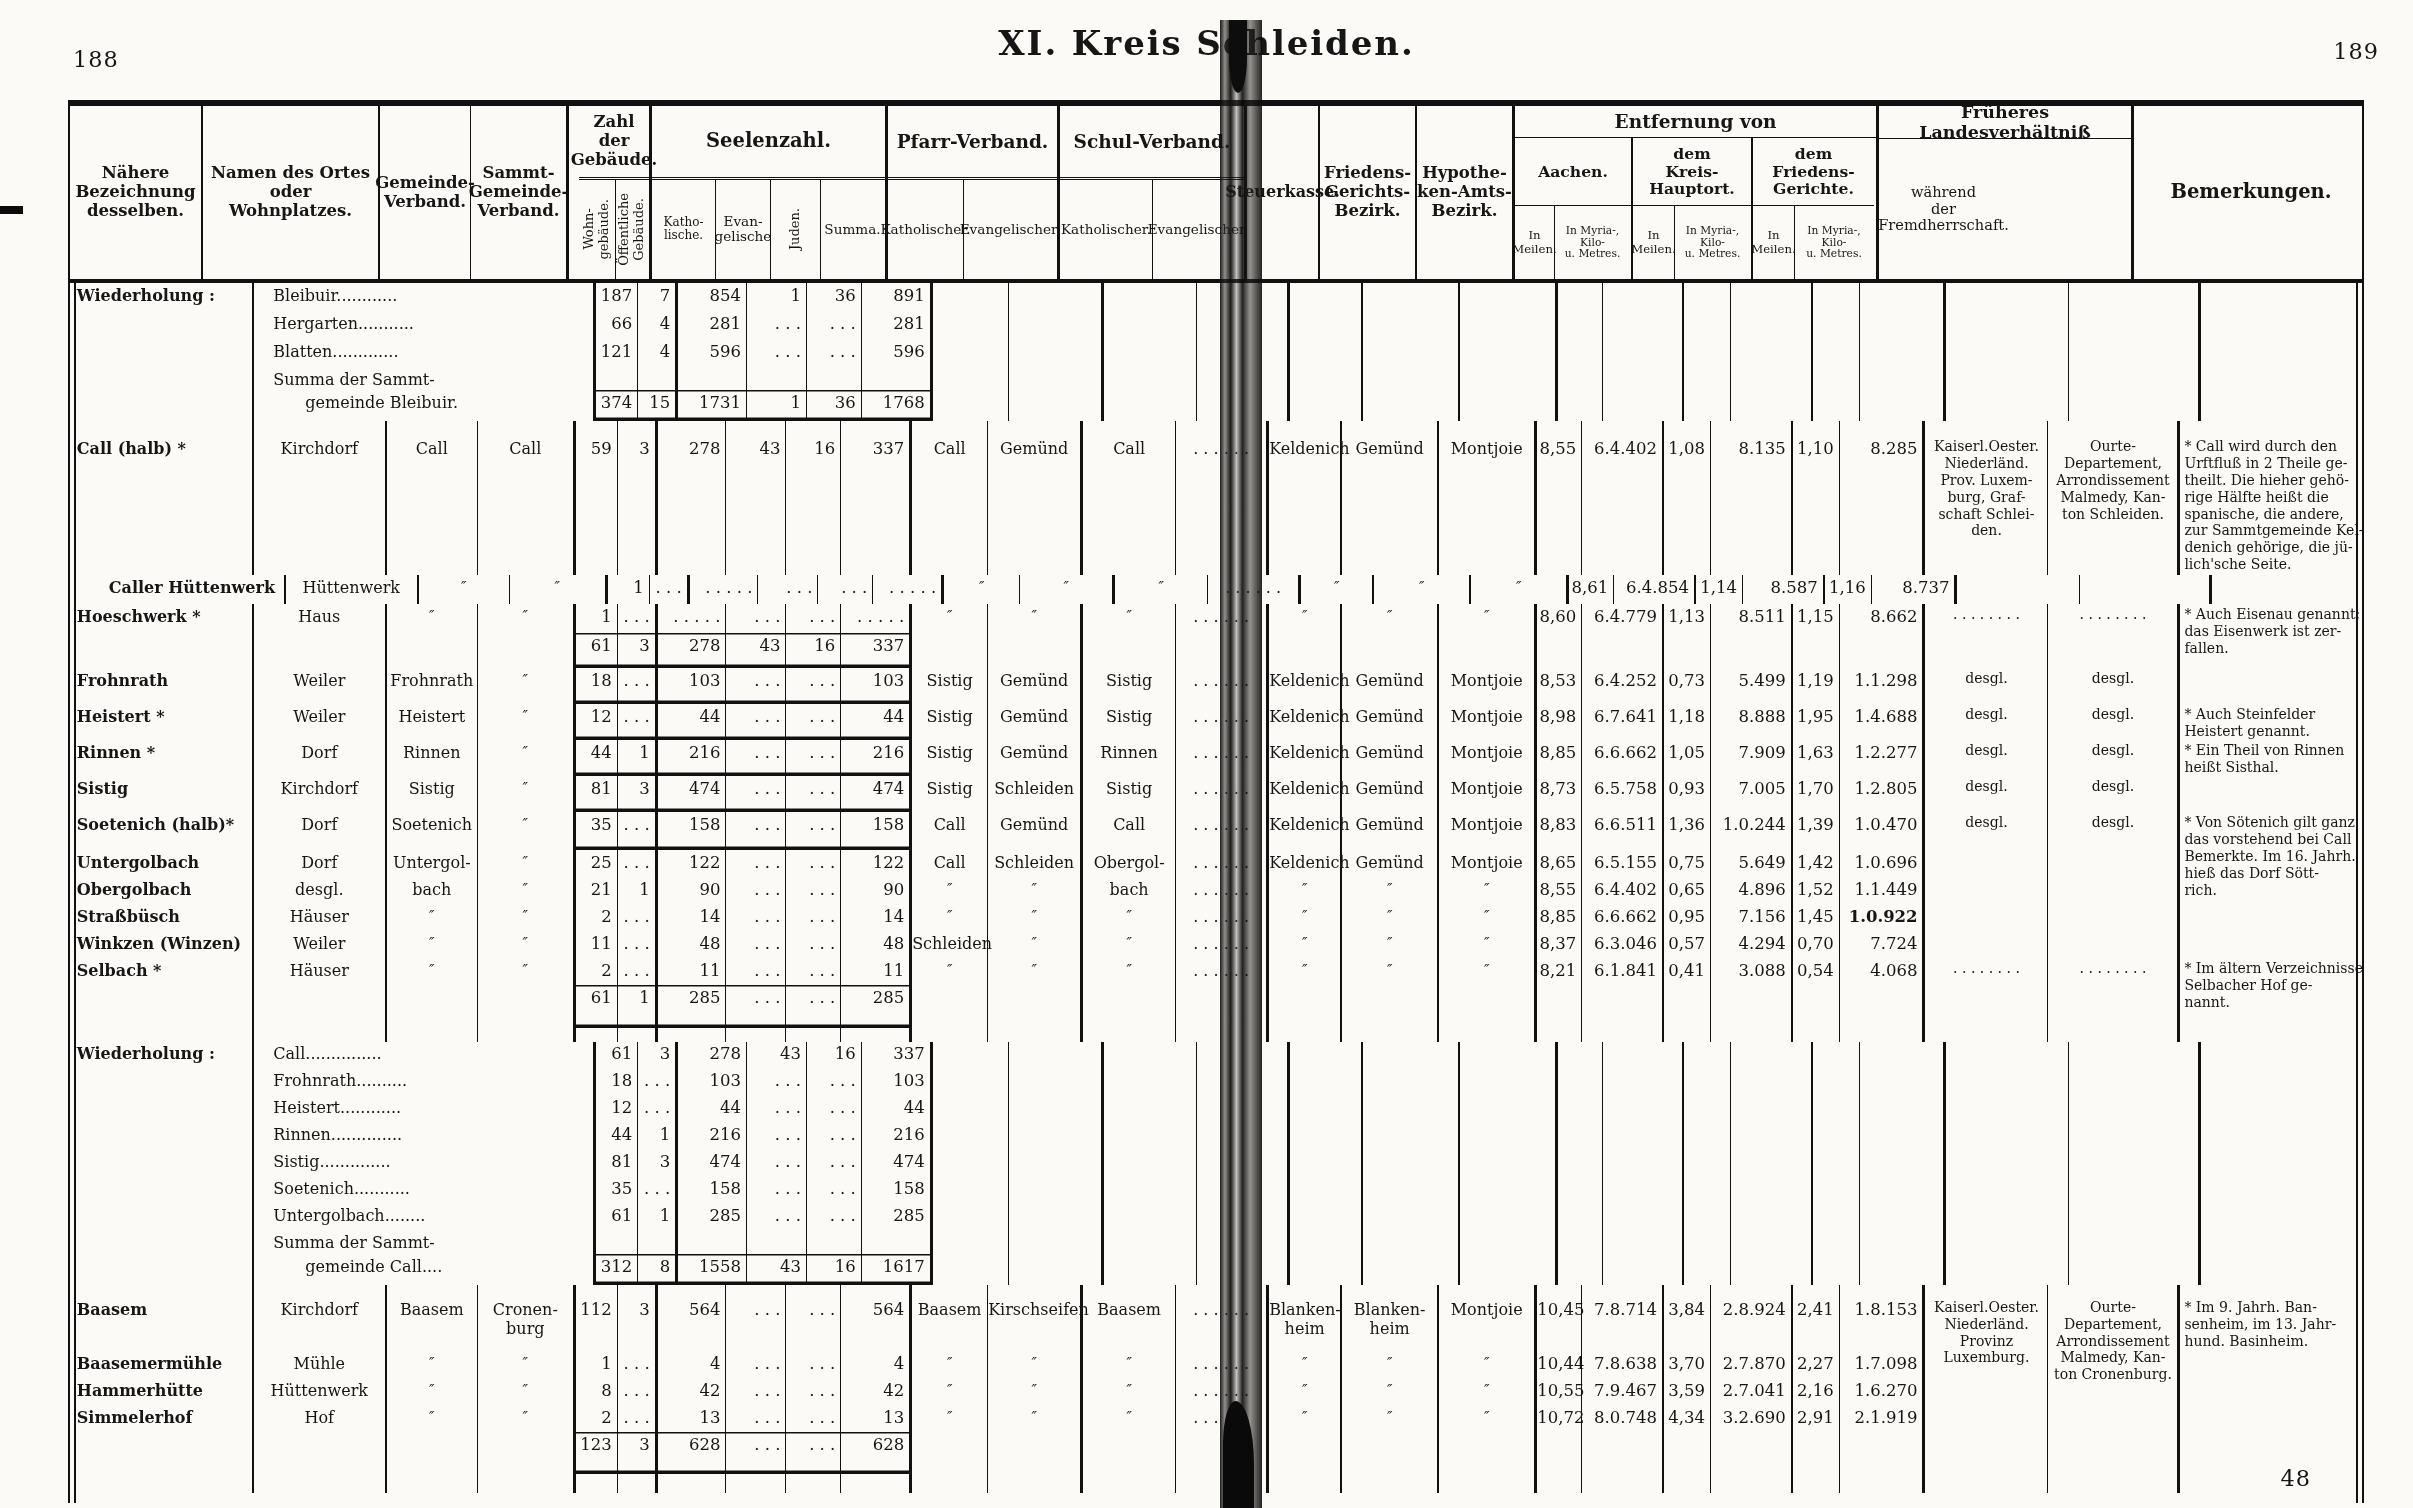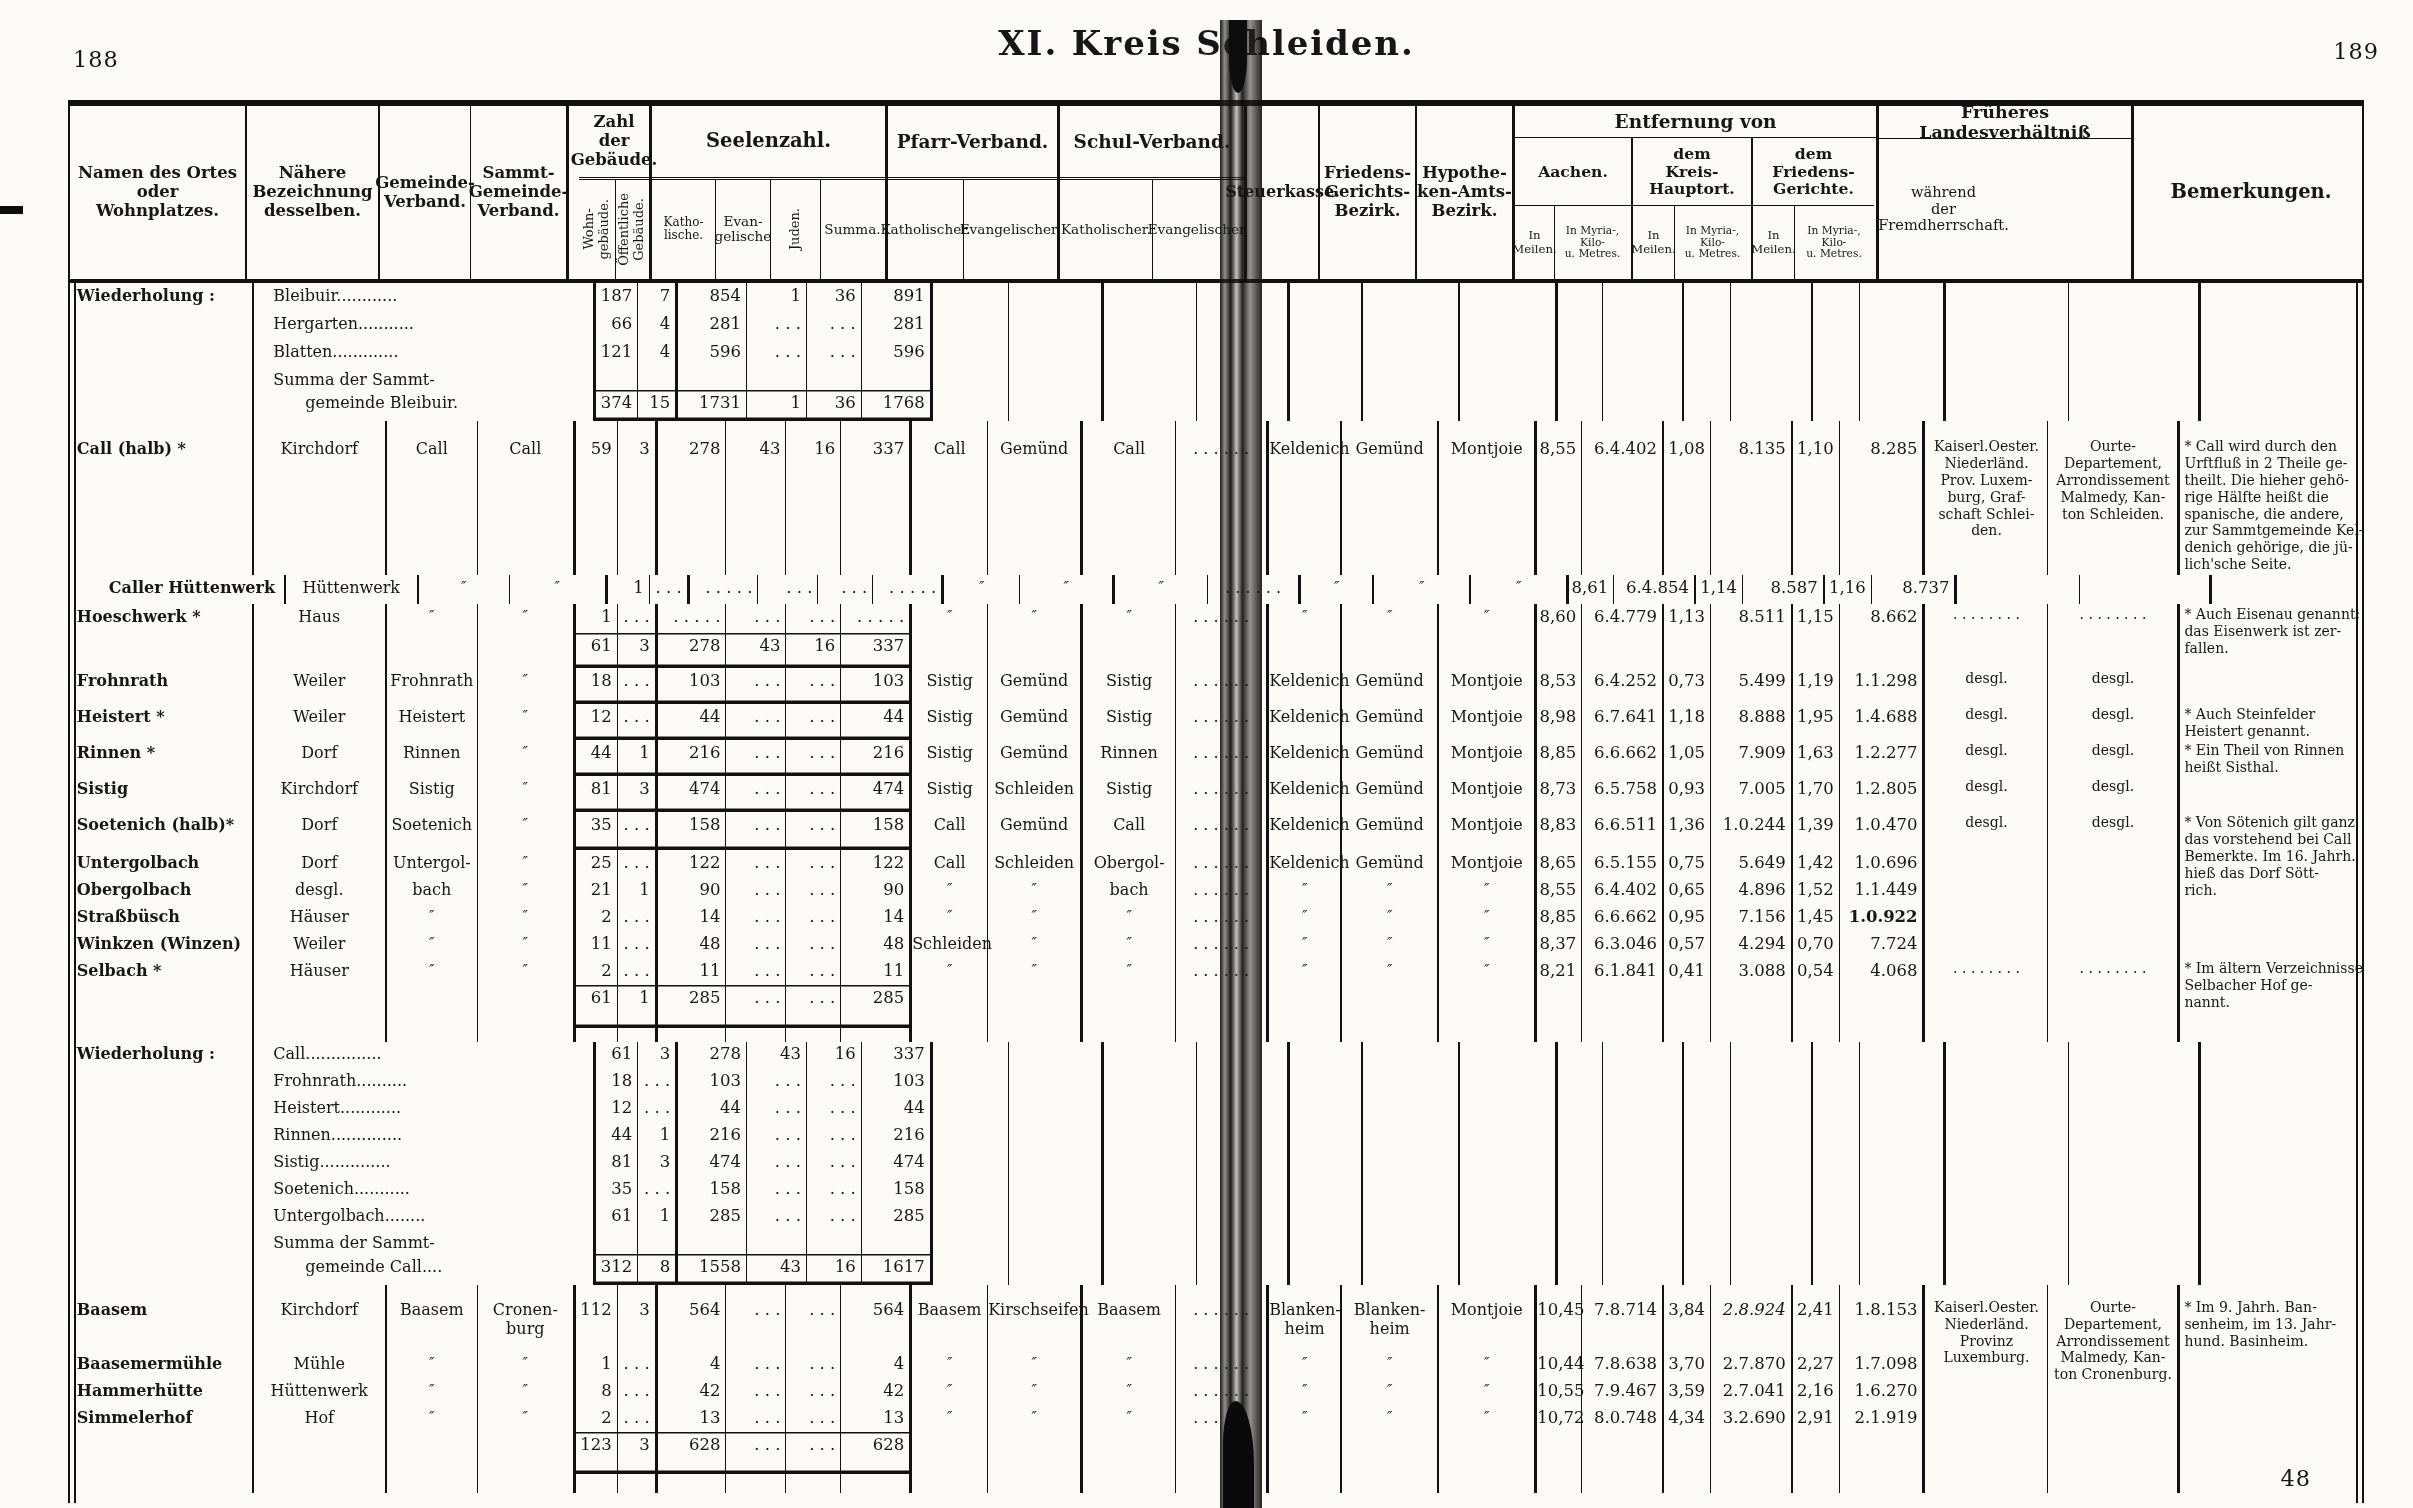--- a/index.html
+++ b/index.html
@@ -75,29 +75,29 @@
 
 <div id="pn-left" class="pagenum">188</div>
 <div id="title">XI. Kreis Schleiden.</div>
 <div id="pn-right" class="pagenum">189</div>
 
 <div id="sheet">
   <div class="innertop"></div>
   <div class="innerleft"></div>
   <div class="innerright"></div>
   <div id="thead">
+      <div class="hc" style="width: 131px; border-right-width: 2.4px;">
+        <div class="ttl full" style="flex: 1 1 0%; font-size: 16.5px;">Nähere
+Bezeichnung
+desselben.</div>
+      </div>
       <div class="hc" style="width: 175px; border-right-width: 2.4px;">
         <div class="ttl full" style="flex: 1 1 0%; font-size: 16.5px;">Namen des Ortes
 oder
 Wohnplatzes.</div>
-      </div>
-      <div class="hc" style="width: 131px; border-right-width: 2.4px;">
-        <div class="ttl full" style="flex: 1 1 0%; font-size: 16.5px;">Nähere
-Bezeichnung
-desselben.</div>
       </div>
       <div class="hc" style="width: 90px; border-right-width: 1.5px;">
         <div class="ttl full" style="flex: 1 1 0%; font-size: 16.5px;">Gemeinde-
 Verband.</div>
       </div>
       <div class="hc" style="width: 95px; border-right-width: 3.4px;">
         <div class="ttl full" style="flex: 1 1 0%; font-size: 16.5px;">Sammt-
 Gemeinde-
 Verband.</div>
       </div>
@@ -1113,21 +1113,21 @@
         <div class="c ac" style="width: 92px; border-right-width: 1.5px;">Baasem</div>
         <div class="c ac" style="width: 90px; border-right-width: 3.4px;">. . . . . .</div>
         <div class="c ac" style="width: 71px; border-right-width: 2.4px;">Blanken-
 heim</div>
         <div class="c ac" style="width: 95px; border-right-width: 2.4px;">Blanken-
 heim</div>
         <div class="c ac" style="width: 95px; border-right-width: 3.4px;">Montjoie</div>
         <div class="c ar num" style="width: 39px; border-right-width: 1.5px;">10,45</div>
         <div class="c ar num" style="width: 75px; border-right-width: 2.9px;">7.8.714</div>
         <div class="c ar num" style="width: 41px; border-right-width: 1.5px;">3,84</div>
-        <div class="c ar num" style="width: 75px; border-right-width: 2.9px; font-style: italic;">2.8.924</div>
+        <div class="c ar num" style="width: 75px; border-right-width: 2.9px;">2.8.924</div>
         <div class="c ar num" style="width: 41px; border-right-width: 1.5px;">2,41</div>
         <div class="c ar num" style="width: 78px; border-right-width: 3.4px;">1.8.153</div>
         <div class="c ac small" style="width: 122px; border-right-width: 1.5px;"><div class="fl">Kaiserl.Oester.
 Niederländ.
 Provinz
 Luxemburg.</div></div>
         <div class="c ac small" style="width: 129px; border-right-width: 3.4px;"><div class="fl">Ourte-
 Departement,
 Arrondissement
 Malmedy, Kan-

